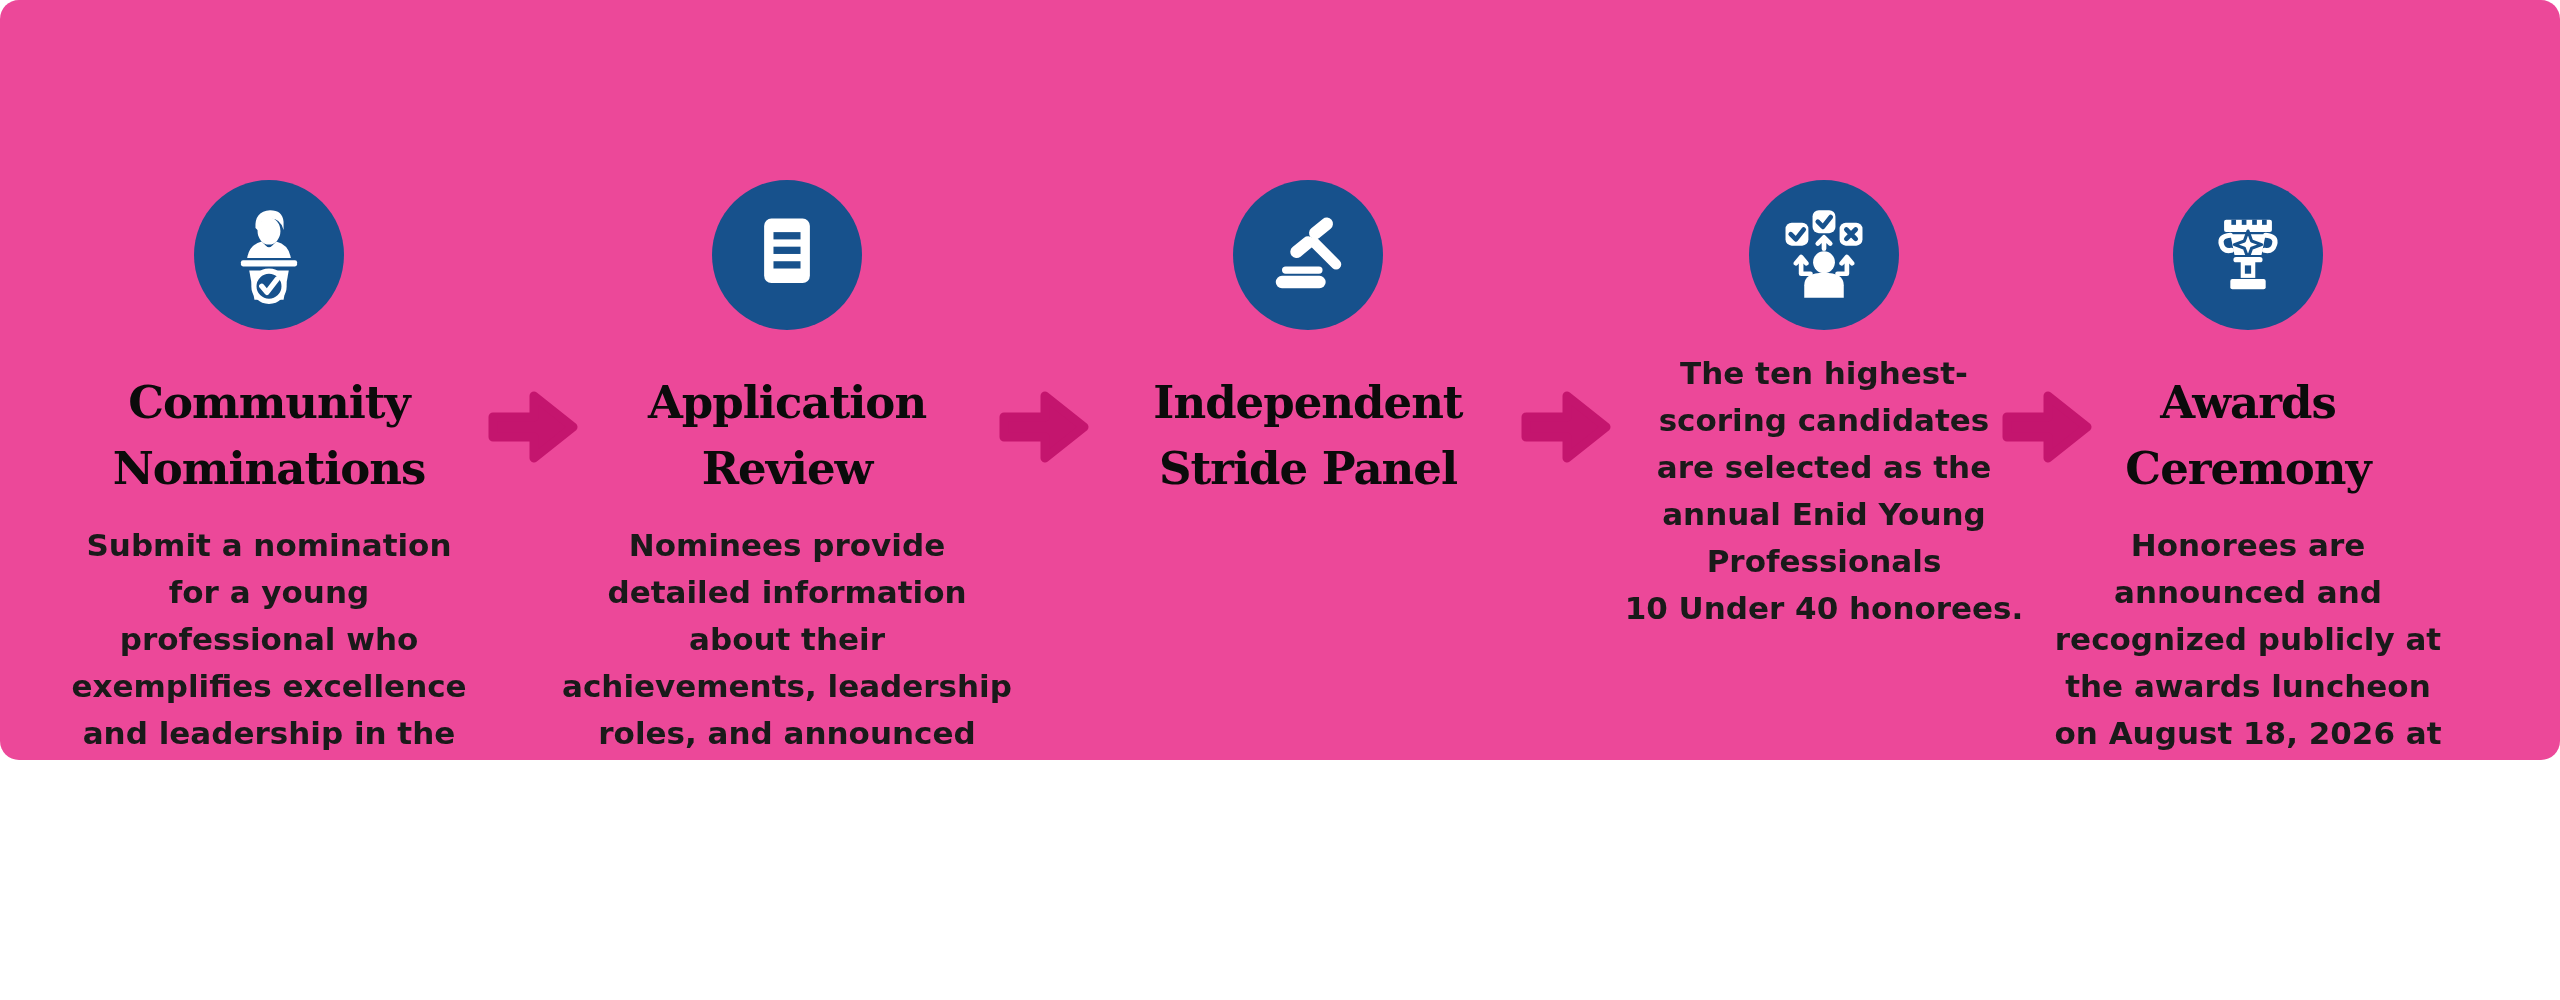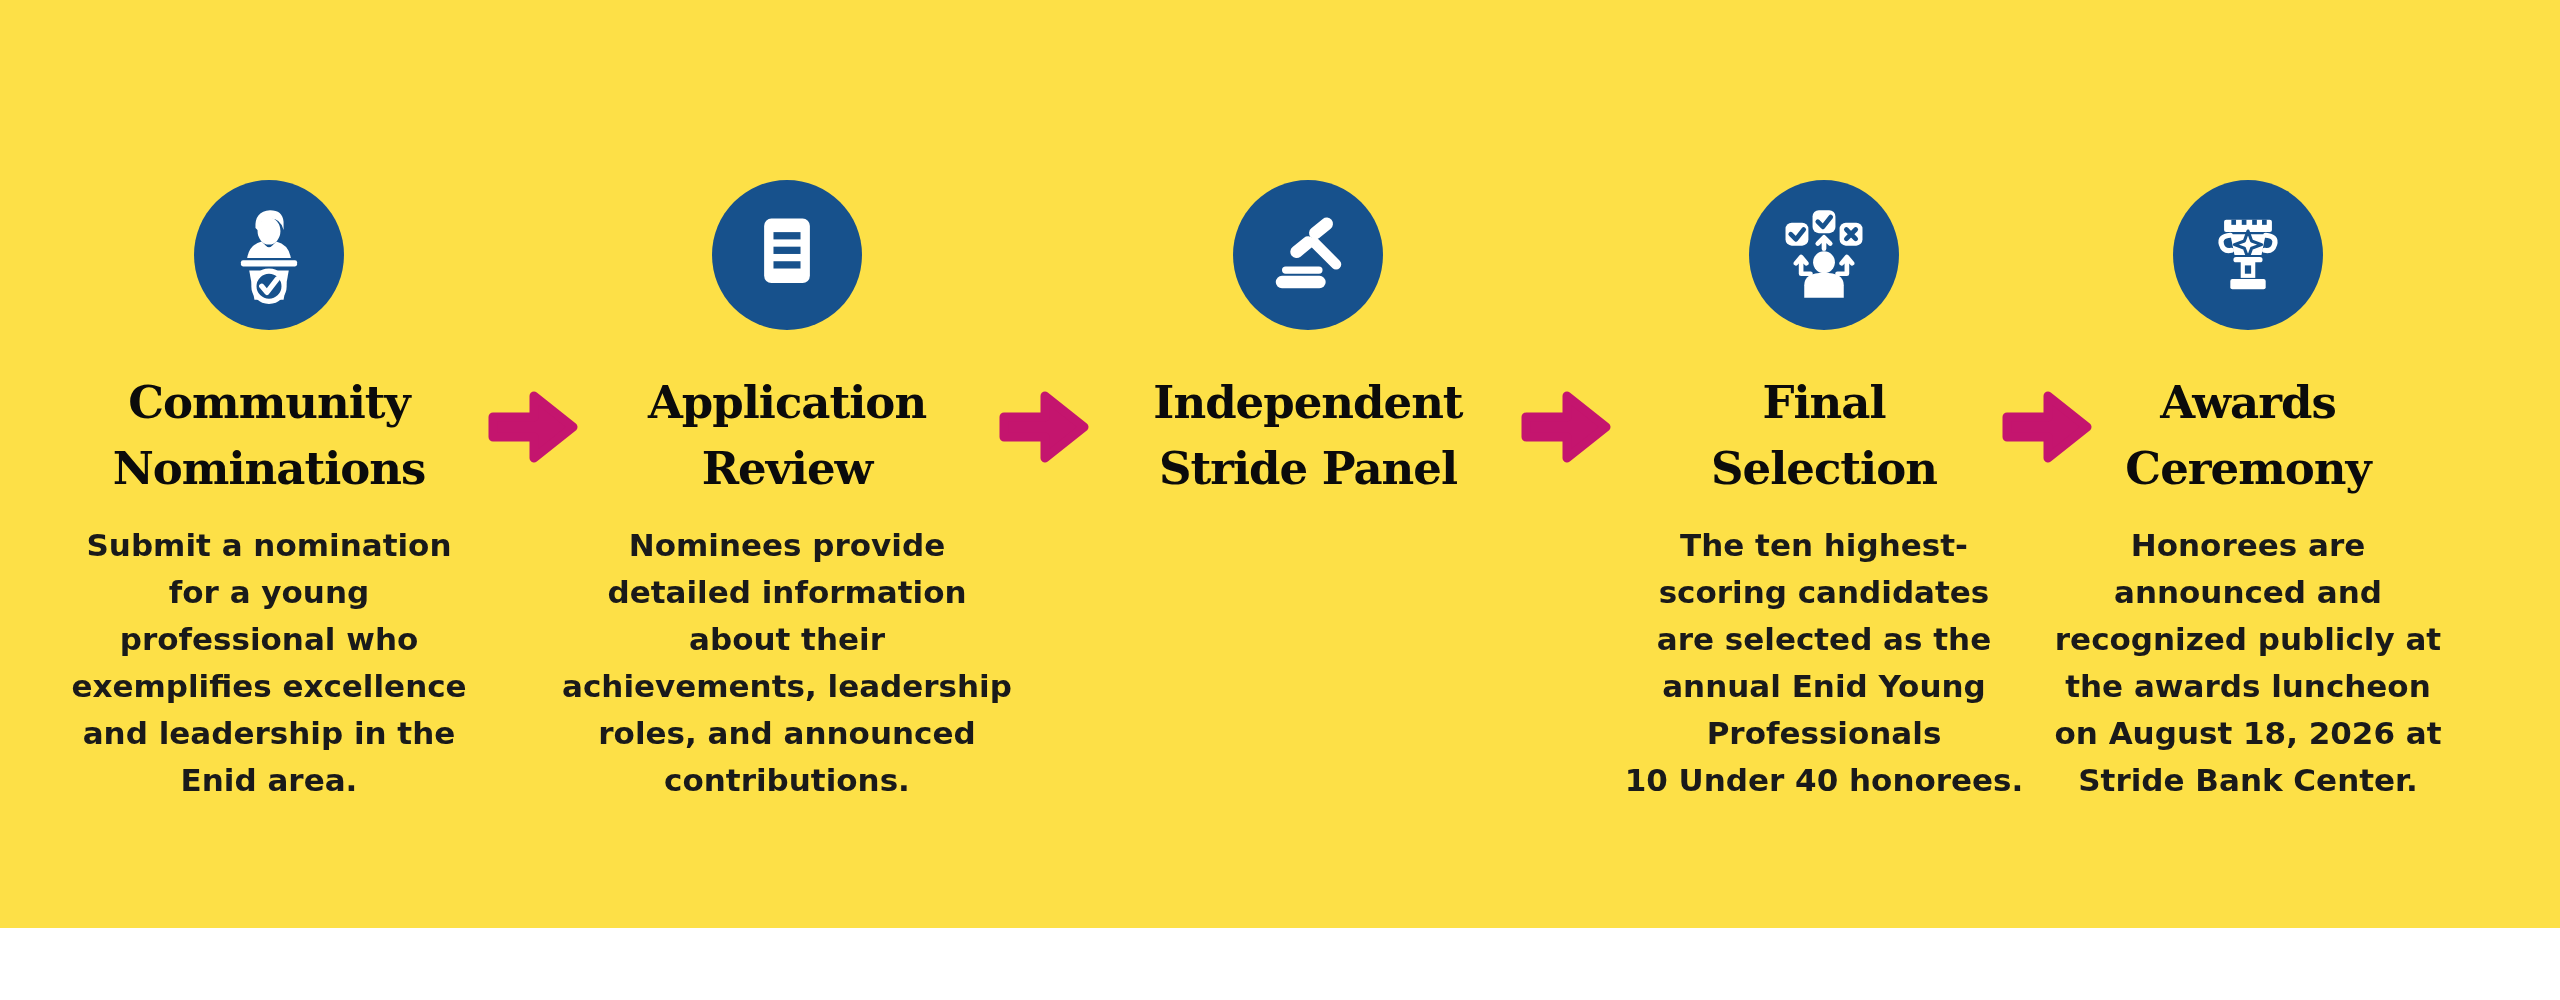--- a/index.html
+++ b/index.html
@@ -5,24 +5,25 @@
   :root{
     --blue:#17518C;
     --pink:#C4156E;
     --title:#0B0B0B;
     --body:#1A1A1A;
   }
   *{margin:0;padding:0;box-sizing:border-box;}
   html,body{background:#ffffff;}
   .canvas{
     position:relative;
-    width:2560px;height:928px;
-    background:#fde047;
+    width:2560px;height:760px;
+    background:#ec4899;
     overflow:hidden;
     font-family:"DejaVu Sans","Liberation Sans",sans-serif;
+    border-radius:19px;
   }
   .step{
     position:absolute;
     top:180px;
     width:500px;
     display:flex;
     flex-direction:column;
     align-items:center;
     text-align:center;
   }
@@ -170,22 +171,20 @@
           <path d="M18 30 L23 35 L30.5 25.5"></path>
           <path d="M71.5 25.5 L80.5 34.5 M80.5 25.5 L71.5 34.5"></path>
         </g>
         <g stroke="#FFFFFF" stroke-width="4.5" fill="none" stroke-linecap="round" stroke-linejoin="round">
           <path d="M50 44 V34 M44 39 L50 33 L56 39"></path>
           <path d="M37 68 H28 V53 M23 58 L28 52 L33 58"></path>
           <path d="M63 68 H72 V53 M67 58 L72 52 L77 58"></path>
         </g>
       </svg>
     </div>
-    <div class="step-title">Final
-Selection</div>
     <div class="step-desc">The ten highest-
 scoring candidates
 are selected as the
 annual Enid Young
 Professionals
 10 Under 40 honorees.</div>
   </div>
 
   <div class="flow-arrow arrow-4">
     <svg viewBox="0 0 92 84">

